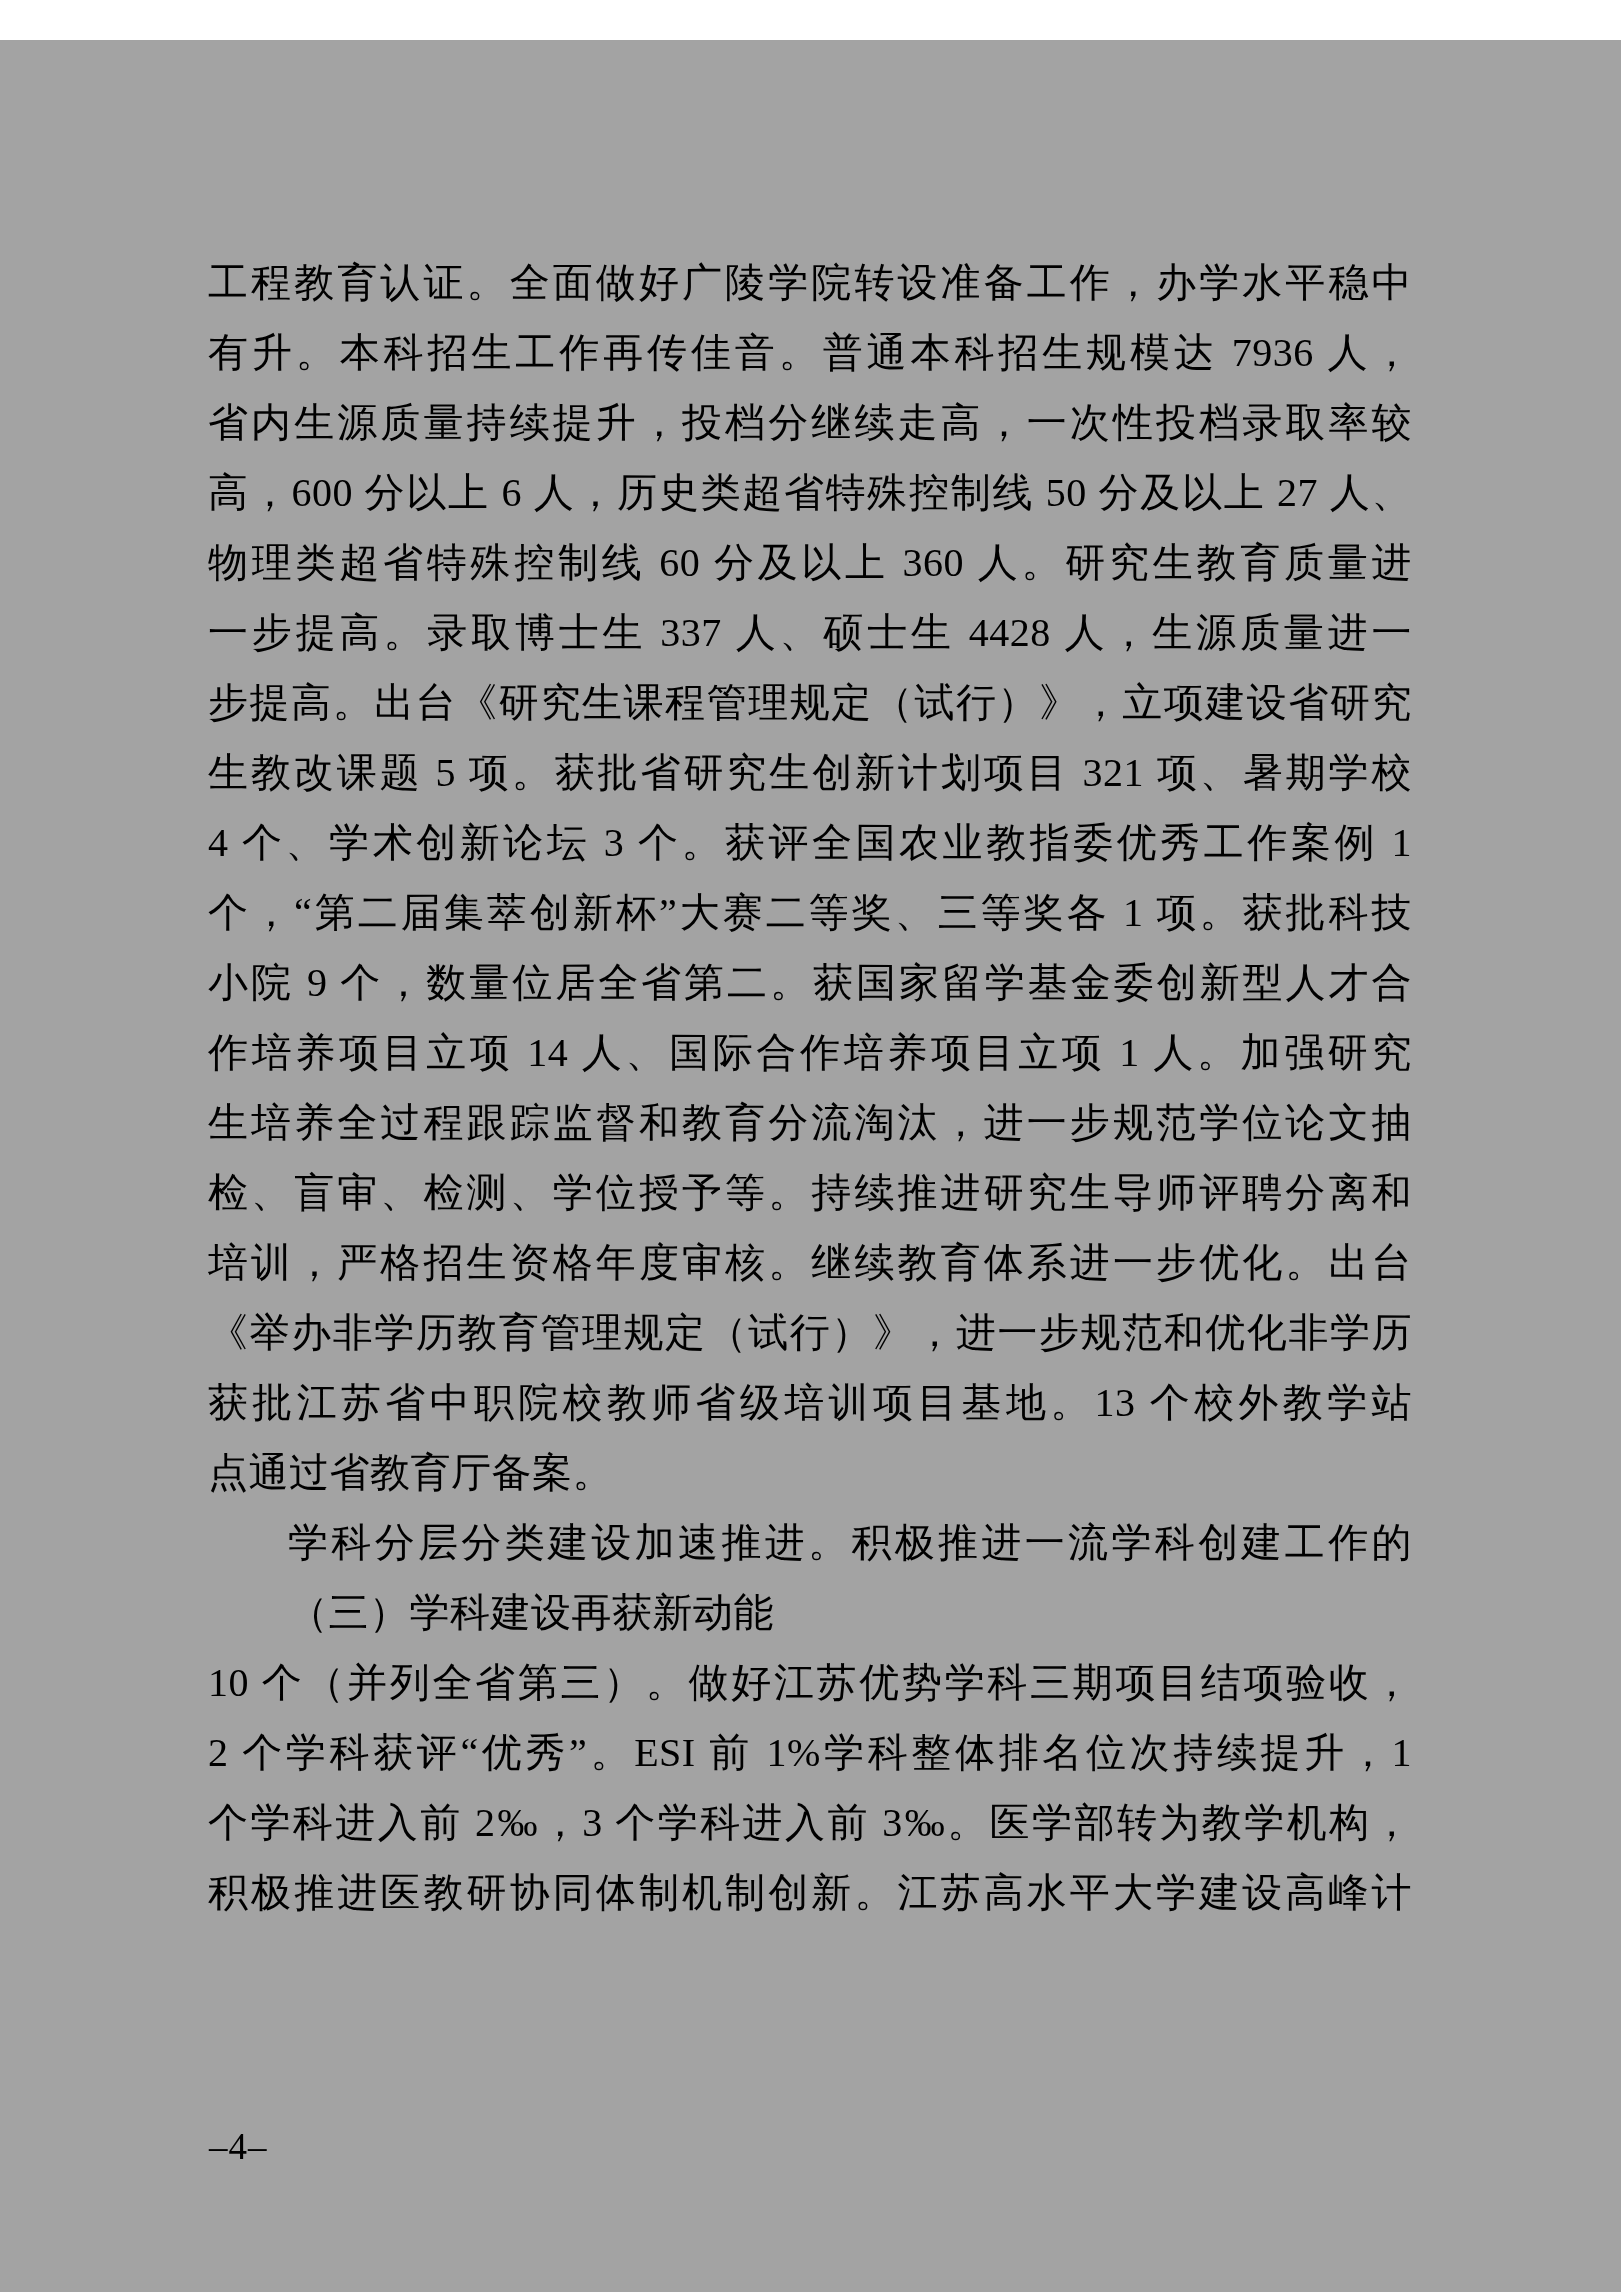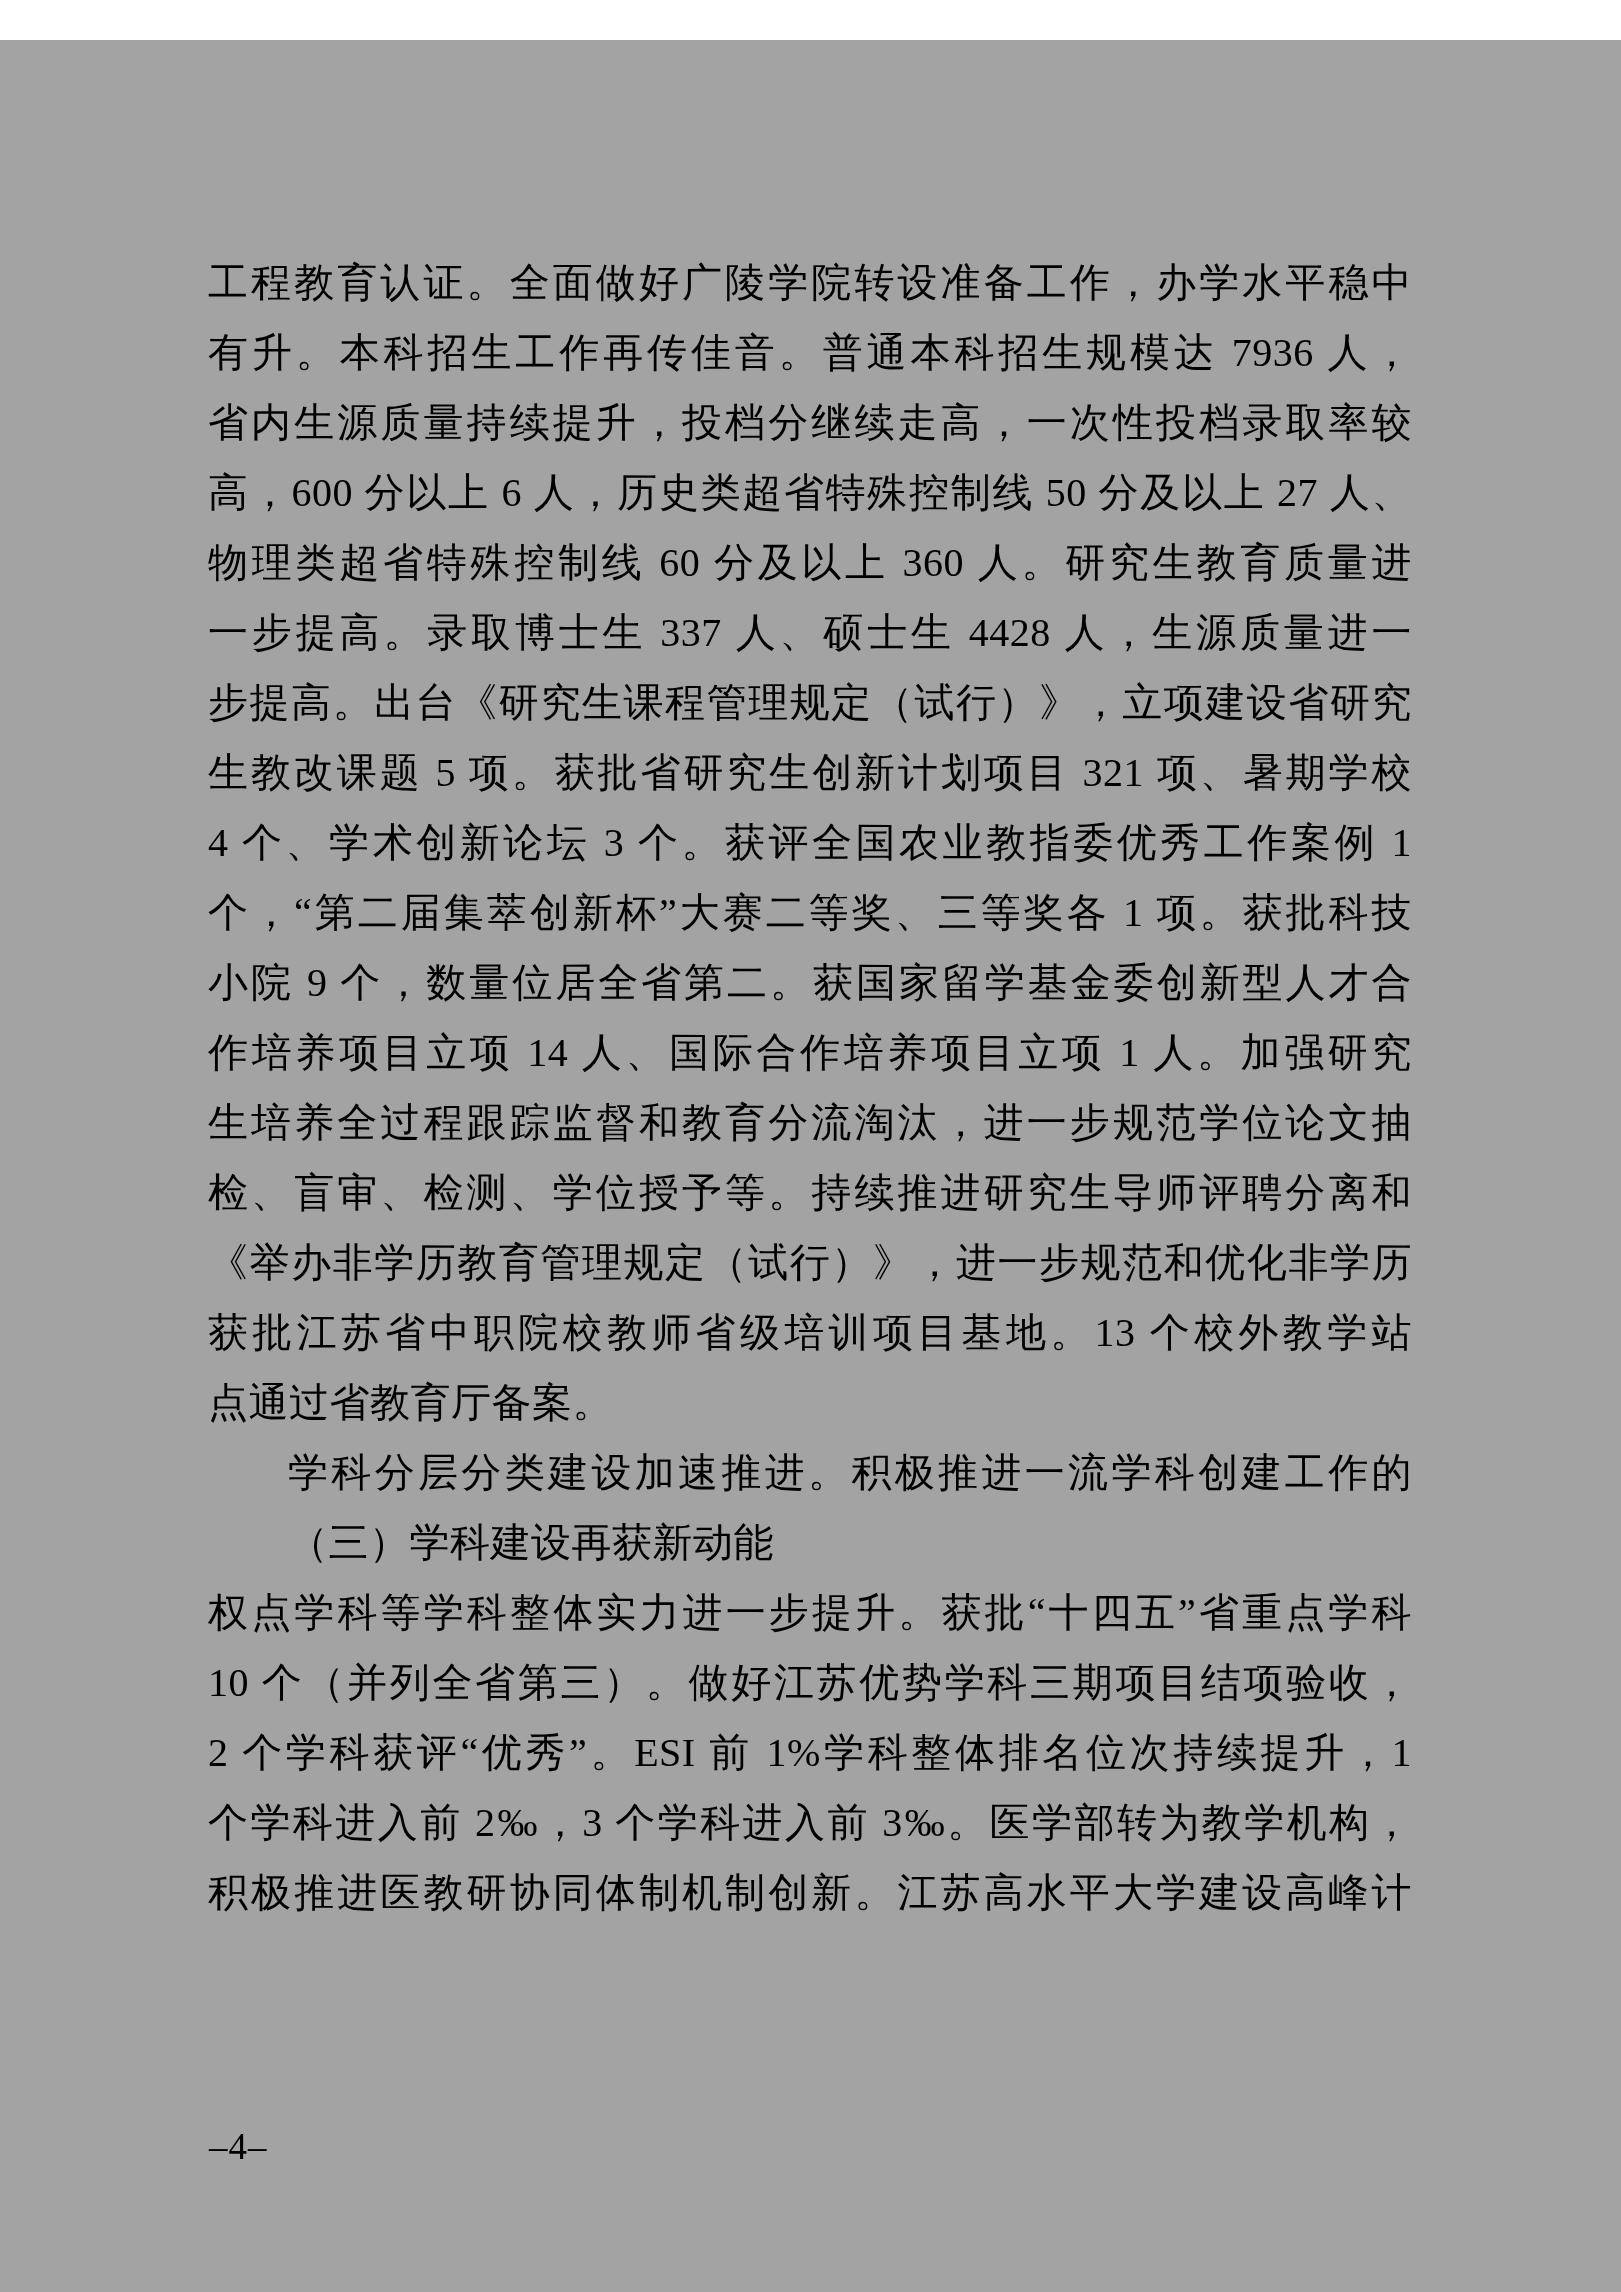--- a/index.html
+++ b/index.html
@@ -68,26 +68,26 @@
       <div class="line fill"><span>物理类超省特殊控制线 60 分及以上 360 人。</span><span class="bold">研究生教育质量进</span></div>
       <div class="line fill"><span class="bold">一步提高。</span><span>录取博士生 337 人、硕士生 4428 人，生源质量进一</span></div>
       <div class="line fill"><span>步提高。出台《研究生课程管理规定（试行）》，立项建设省研究</span></div>
       <div class="line fill"><span>生教改课题 5 项。获批省研究生创新计划项目 321 项、暑期学校</span></div>
       <div class="line fill"><span>4 个、学术创新论坛 3 个。获评全国农业教指委优秀工作案例 1</span></div>
       <div class="line fill"><span>个，“第二届集萃创新杯”大赛二等奖、三等奖各 1 项。获批科技</span></div>
       <div class="line fill"><span>小院 9 个，数量位居全省第二。获国家留学基金委创新型人才合</span></div>
       <div class="line fill"><span>作培养项目立项 14 人、国际合作培养项目立项 1 人。加强研究</span></div>
       <div class="line fill"><span>生培养全过程跟踪监督和教育分流淘汰，进一步规范学位论文抽</span></div>
       <div class="line fill"><span>检、盲审、检测、学位授予等。持续推进研究生导师评聘分离和</span></div>
+      <div class="line fill"><span>培训，严格招生资格年度审核。</span><span class="bold">继续教育体系进一步优化。</span><span>出台</span></div>
       <div class="line fill"><span>《举办非学历教育管理规定（试行）》，进一步规范和优化非学历</span></div>
       <div class="line fill"><span>获批江苏省中职院校教师省级培训项目基地。13 个校外教学站</span></div>
       <div class="line"><span>点通过省教育厅备案。</span></div>
       <div class="line fill ind"><span class="bold">学科分层分类建设加速推进。</span><span>积极推进一流学科创建工作的</span></div>
       <div class="line ind heading"><span>（三）学科建设再获新动能</span></div>
-      <div class="line fill"><span>权点学科等学科整体实力进一步提升。获批“十四五”省重点学科</span></div>
       <div class="line fill"><span>10 个（并列全省第三）。做好江苏优势学科三期项目结项验收，</span></div>
       <div class="line fill"><span>2 个学科获评“优秀”。ESI 前 1%学科整体排名位次持续提升，1</span></div>
       <div class="line fill"><span>个学科进入前 2‰，3 个学科进入前 3‰。医学部转为教学机构，</span></div>
       <div class="line fill"><span>积极推进医教研协同体制机制创新。</span><span class="bold">江苏高水平大学建设高峰计</span></div>
     </div>
   <div class="footer">–4–</div>
 </div>
 
 
 </body></html>

